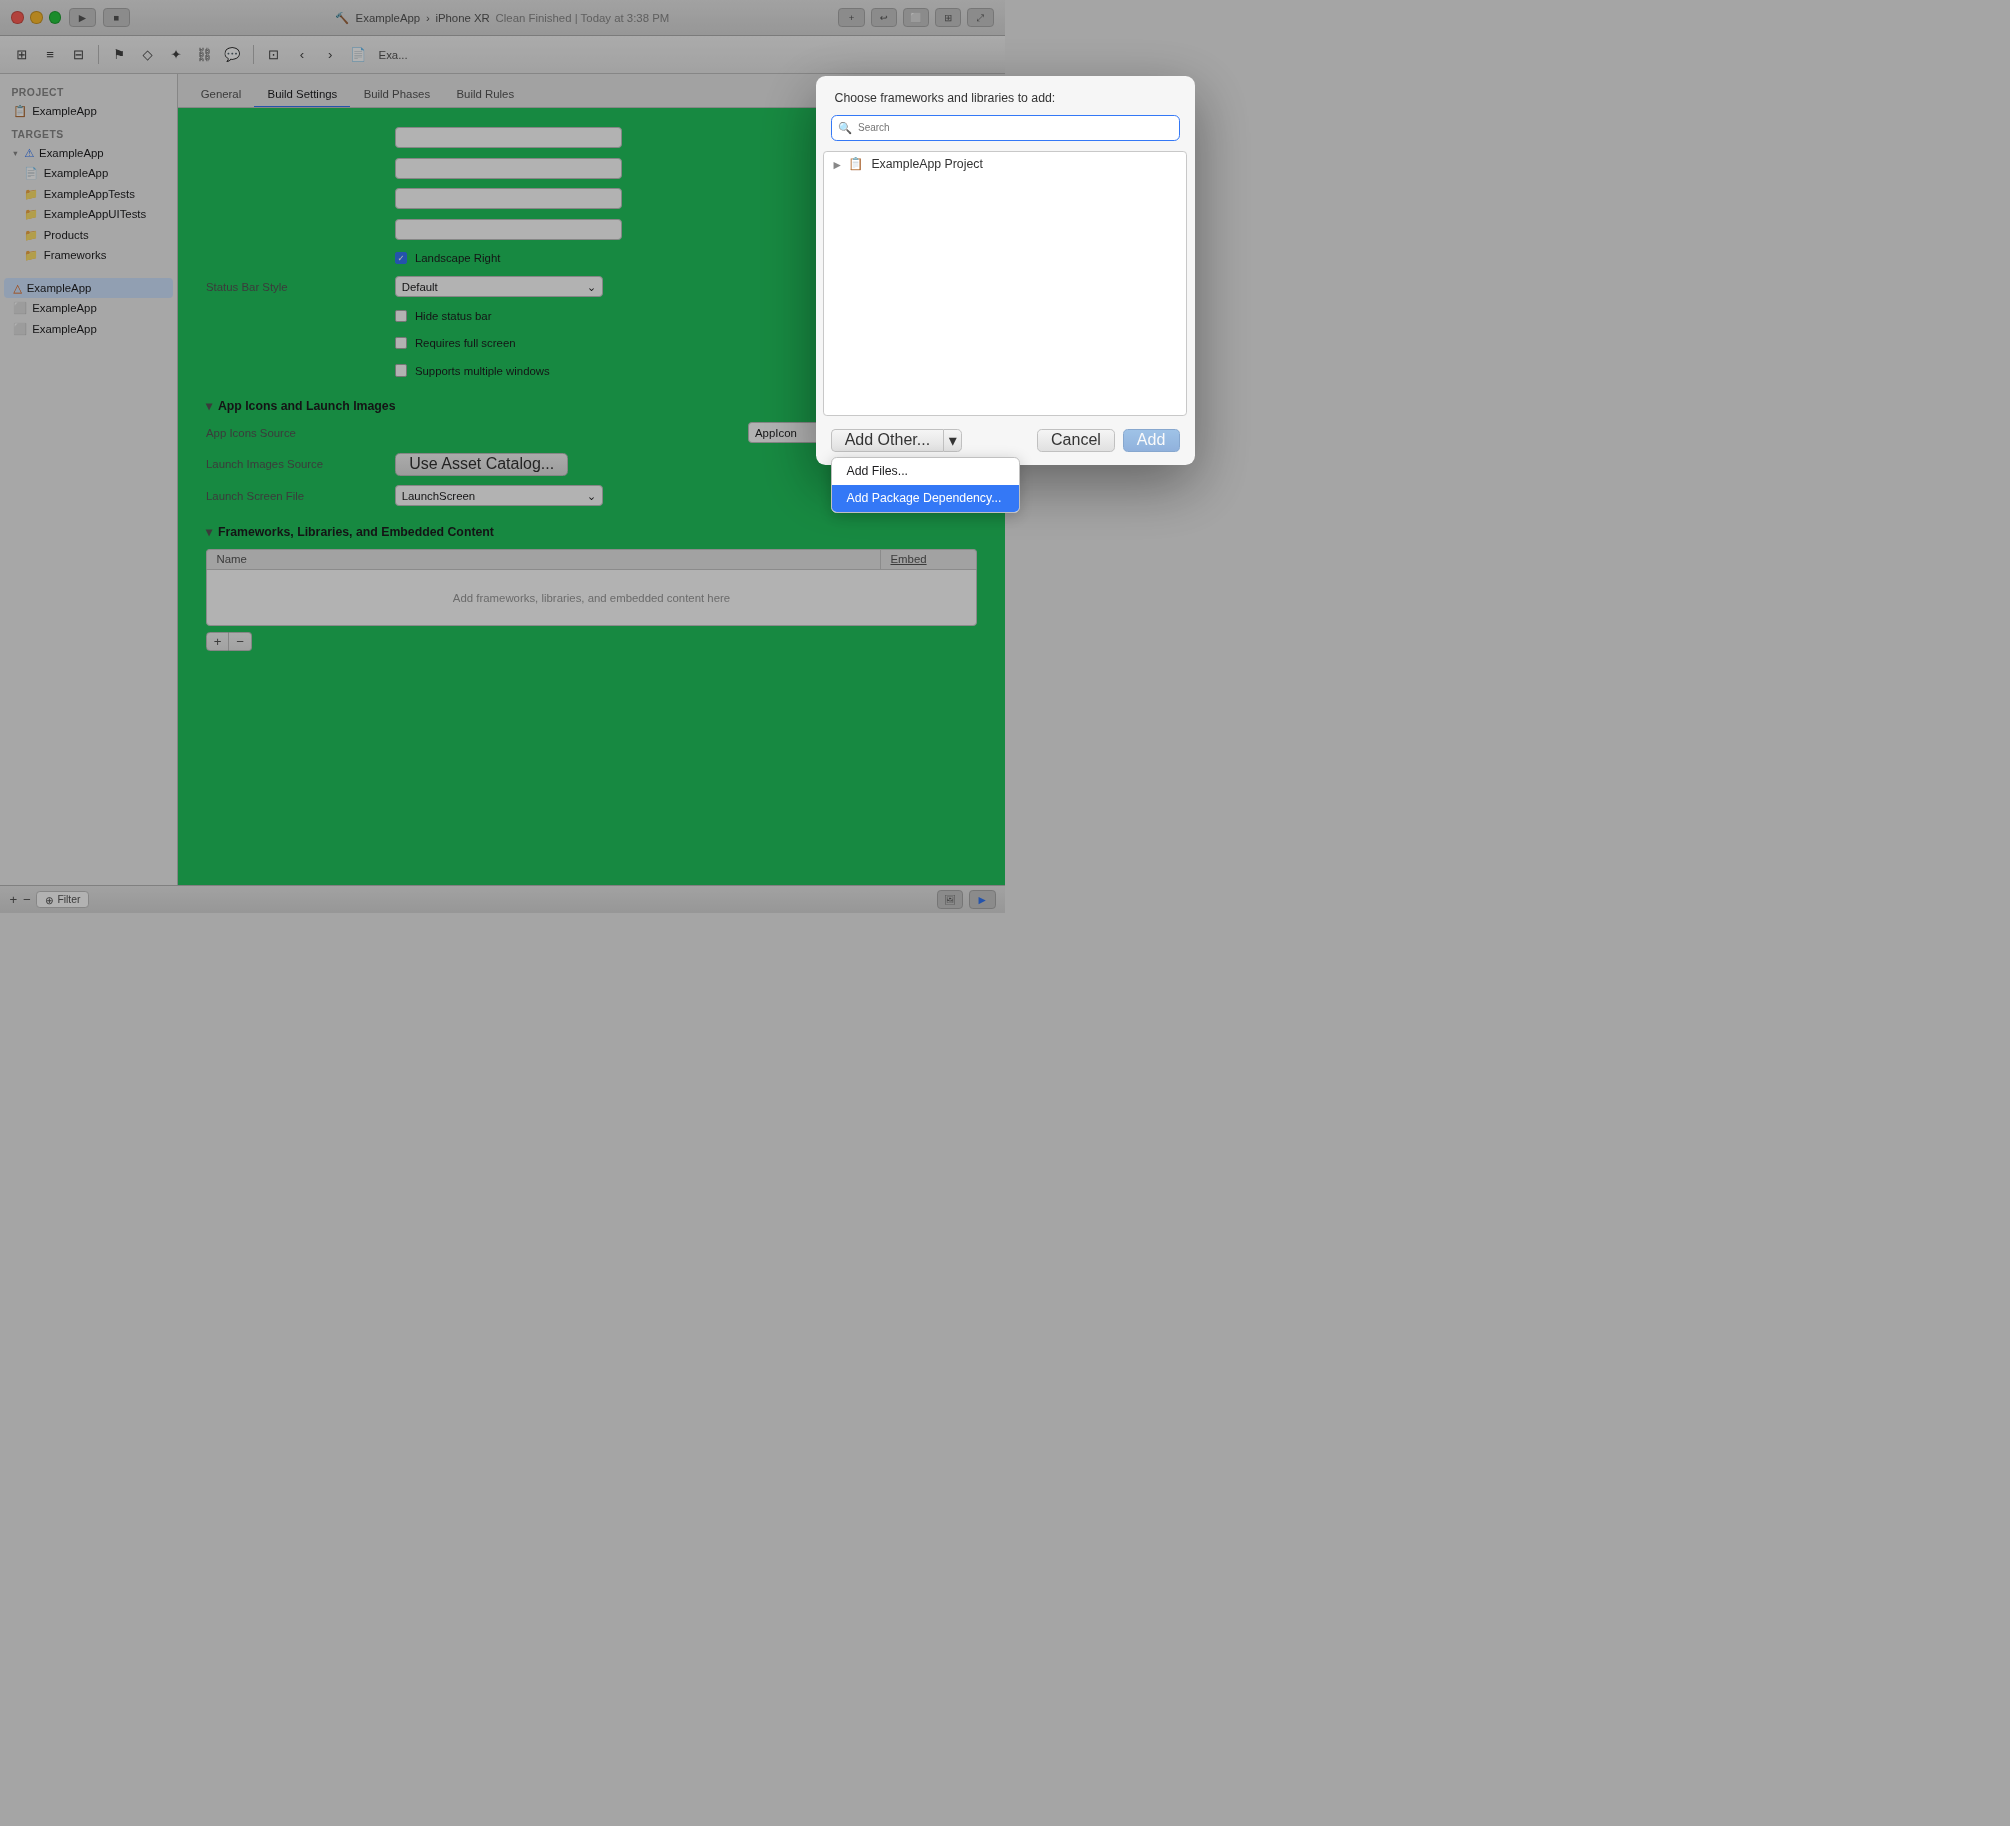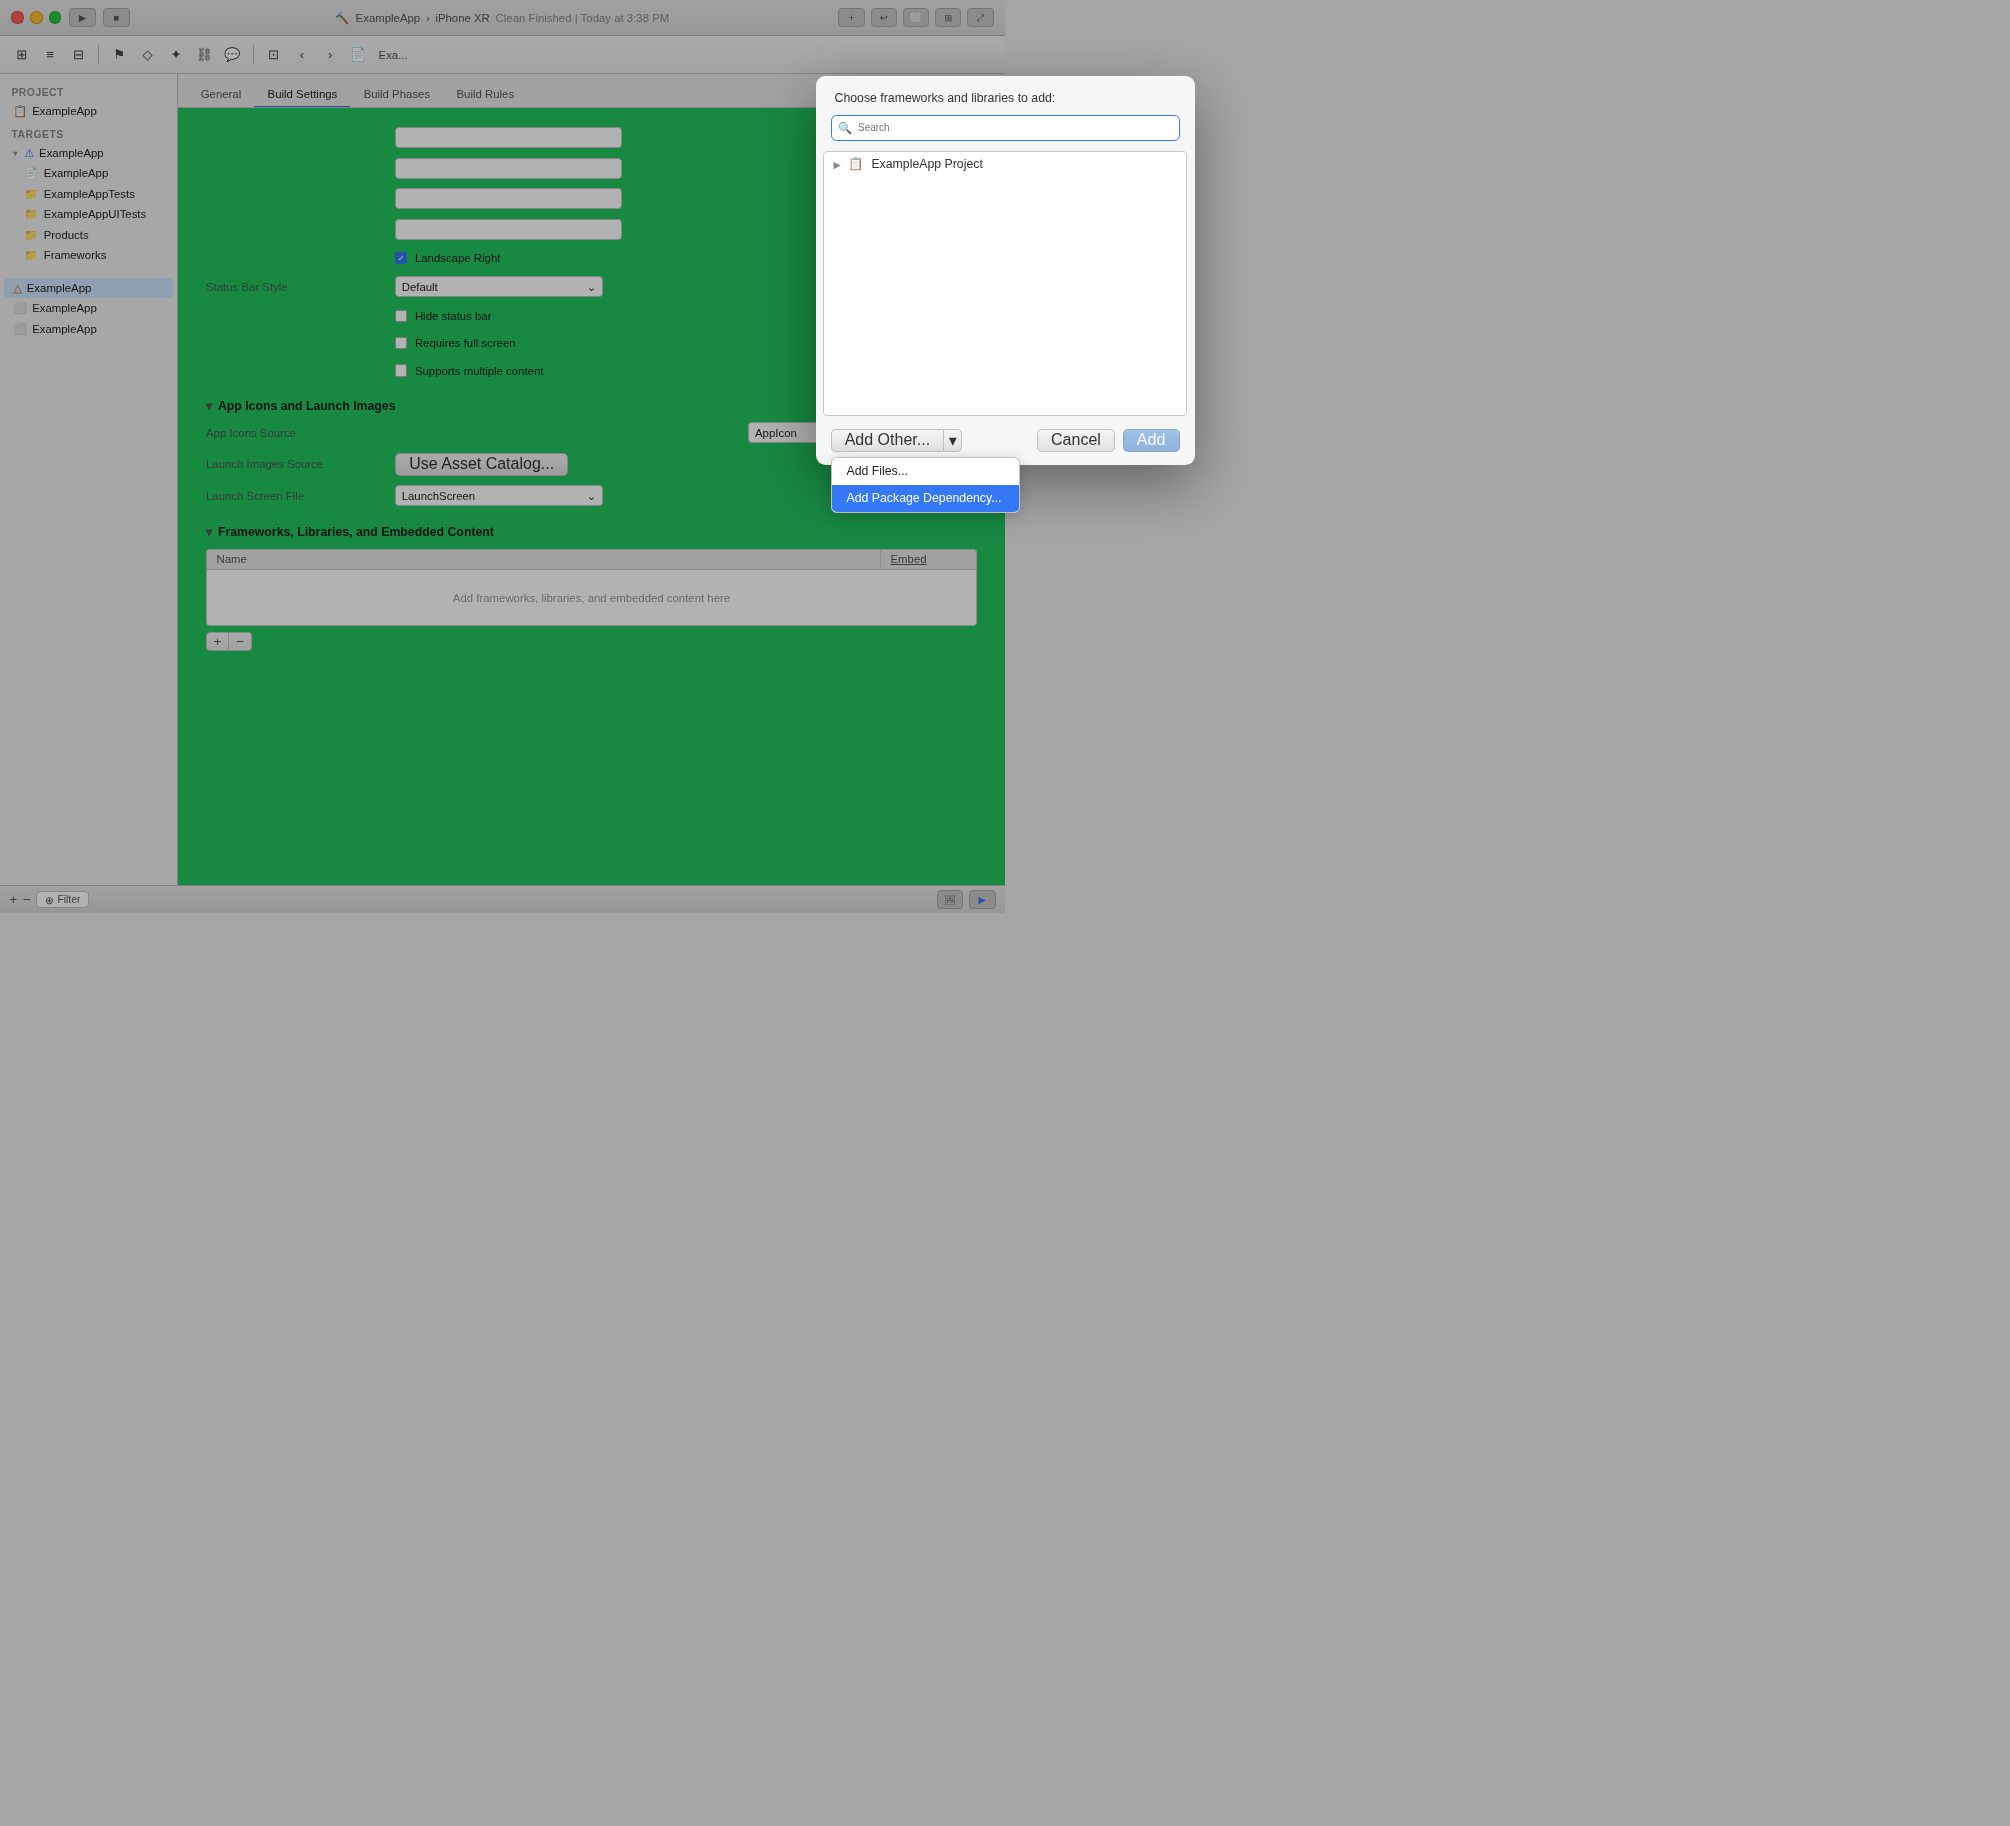--- a/index.html
+++ b/index.html
@@ -463,21 +463,21 @@
             <div class="checkbox"></div>
             <span>Requires full screen</span>
           </div>
         </div>
       </div>
       <div class="settings-row">
         <div class="settings-label"></div>
         <div class="settings-control">
           <div class="checkbox-row">
             <div class="checkbox"></div>
-            <span>Supports multiple content</span>
+            <span>Supports multiple windows</span>
           </div>
         </div>
       </div>
 
       <div class="section-header">
         <span>App Icons and Launch Images</span>
       </div>
 
       <div class="settings-row">
         <div class="settings-label">App Icons Source</div>

